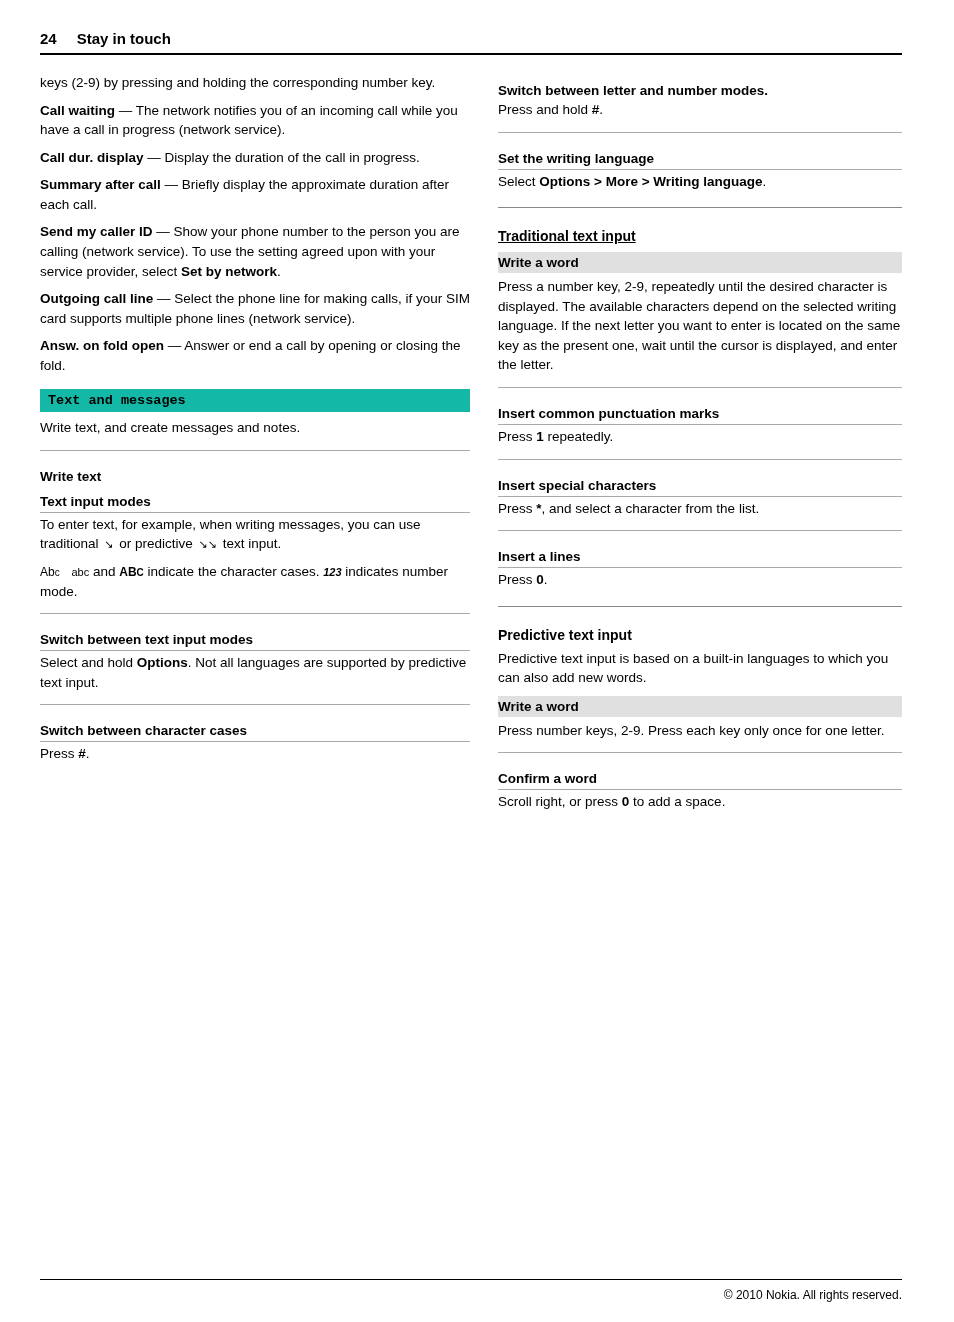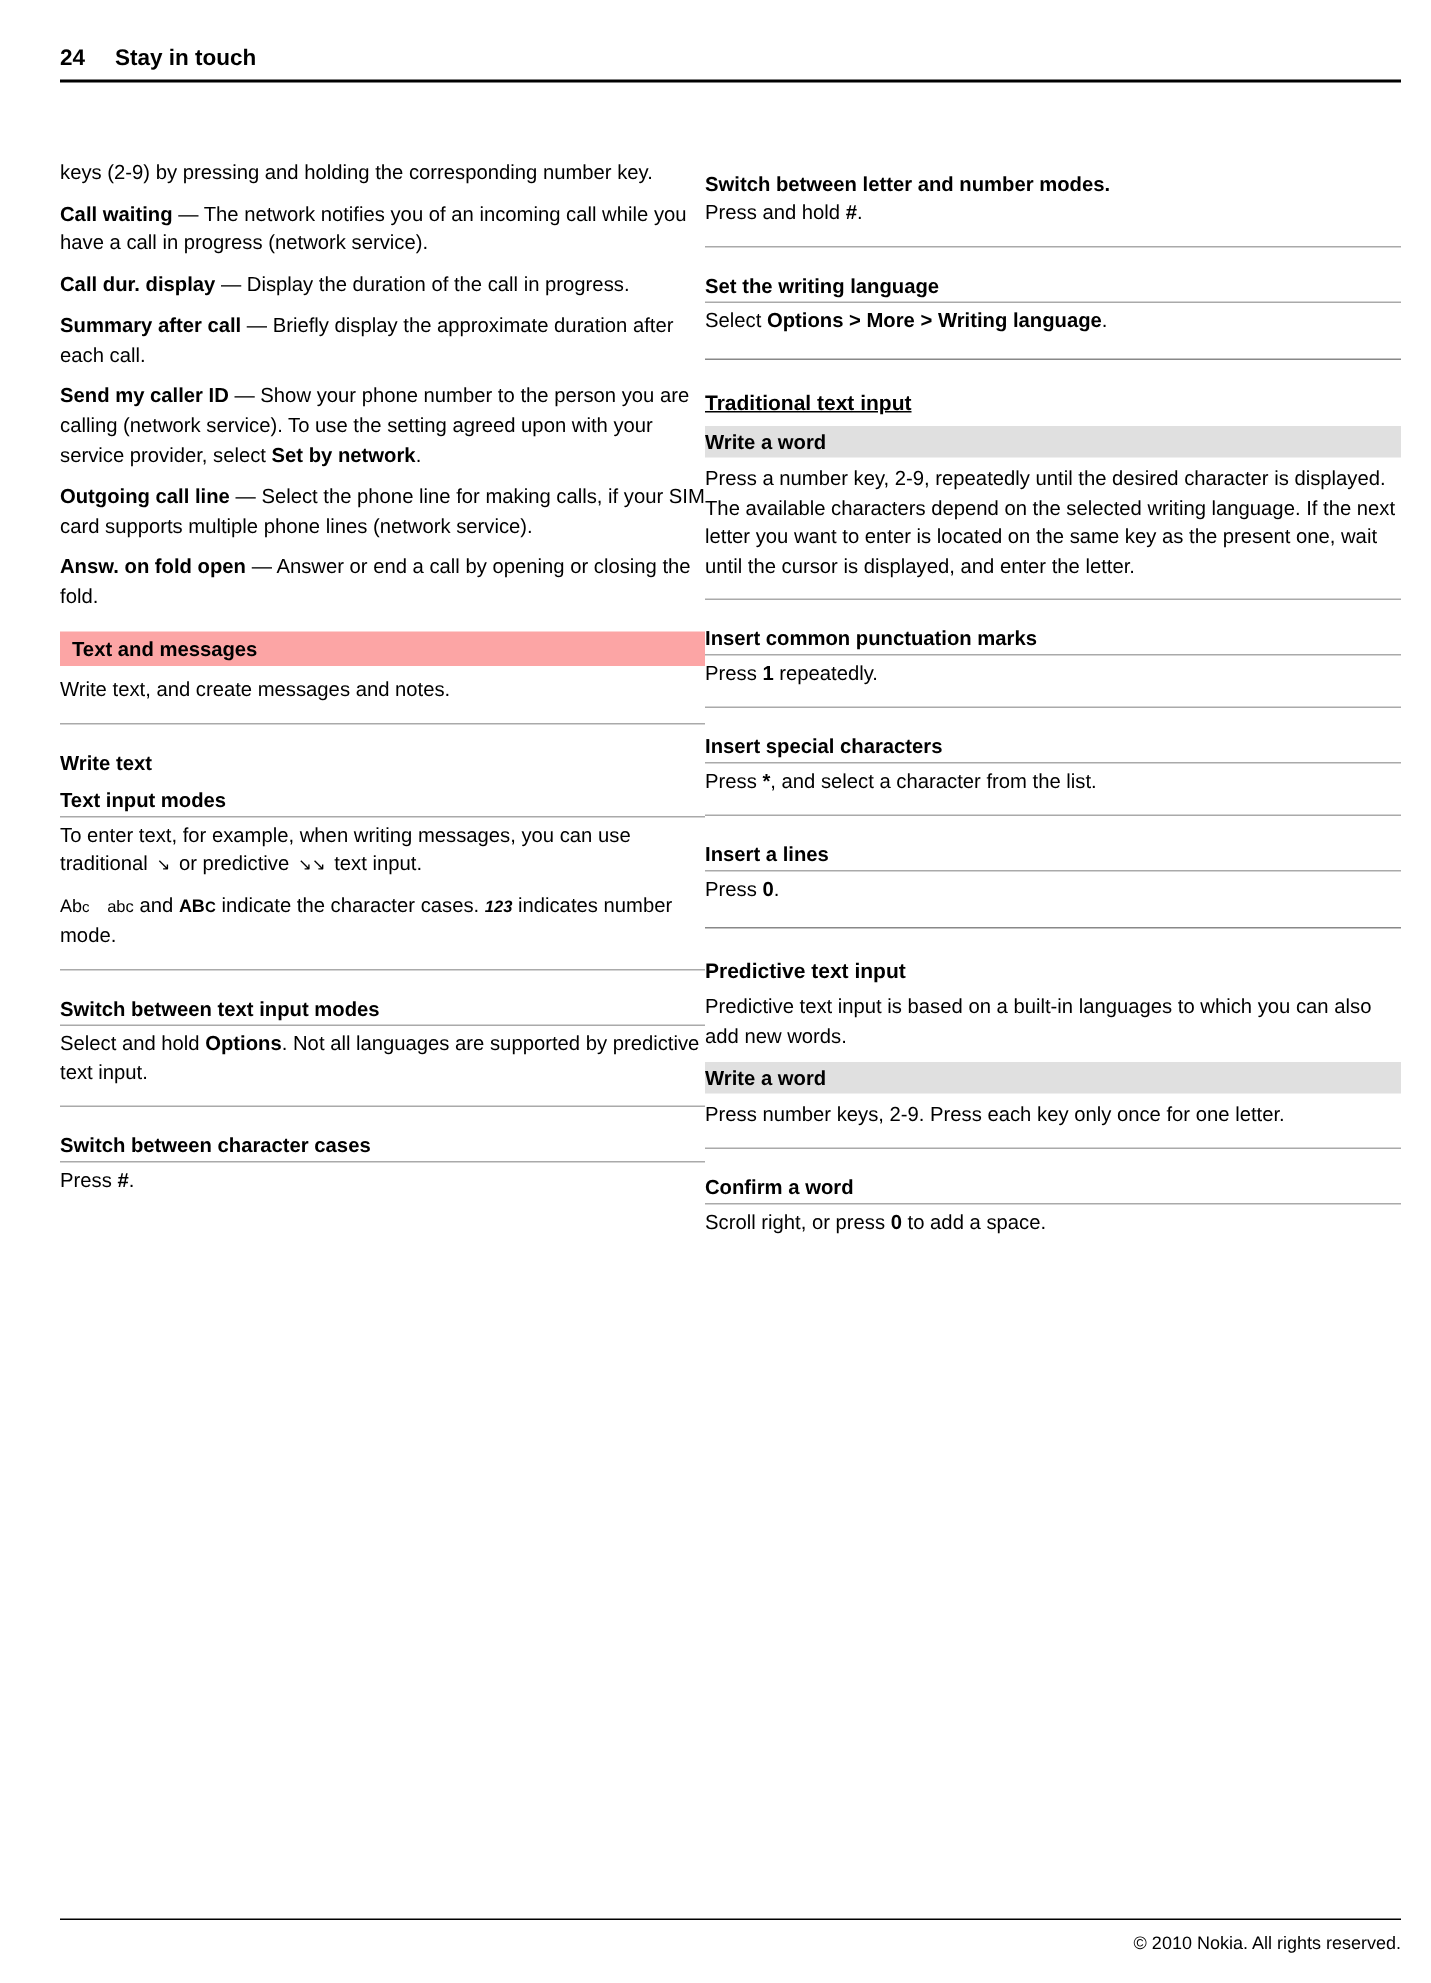--- a/index.html
+++ b/index.html
@@ -13,21 +13,21 @@
       min-height: 1322px;
       background: #ffffff;
       font-family: Arial, Helvetica, sans-serif;
       font-size: 14px;
       color: #000000;
     }
 
     .page {
       width: 954px;
       min-height: 1322px;
-      padding: 30px 20px 20px 40px;
+      padding: 30px 52px 20px 40px;
       display: flex;
       flex-direction: column;
     }
 
     .page-header {
       display: flex;
       align-items: center;
       border-bottom: 2px solid #000;
       padding-bottom: 6px;
       margin-bottom: 18px;
@@ -39,22 +39,22 @@
     }
 
     .page-title {
       font-size: 15px;
       font-weight: bold;
       margin-left: 20px;
     }
 
     .content-area {
       display: flex;
+      gap: 28px;
       flex: 1;
-      margin-top: 32px;
     }
 
     .left-column {
       width: 430px;
       flex-shrink: 0;
     }
 
     .right-column {
       flex: 1;
     }
@@ -122,21 +122,22 @@
 
     .page-footer {
       border-top: 1px solid #000;
       padding-top: 8px;
       margin-top: 20px;
       text-align: right;
       font-size: 12px;
     }
 
     .gray-bg {
-      background: #fca5a5;
+      background: #14b8a6;
+      font-family: Liberation Mono, monospace;
     }
   </style>
 </head>
 <body>
 
 <div class="page">
 
   <div class="page-header">
     <span class="page-number">24</span>
     <span class="page-title">Stay in touch</span>

